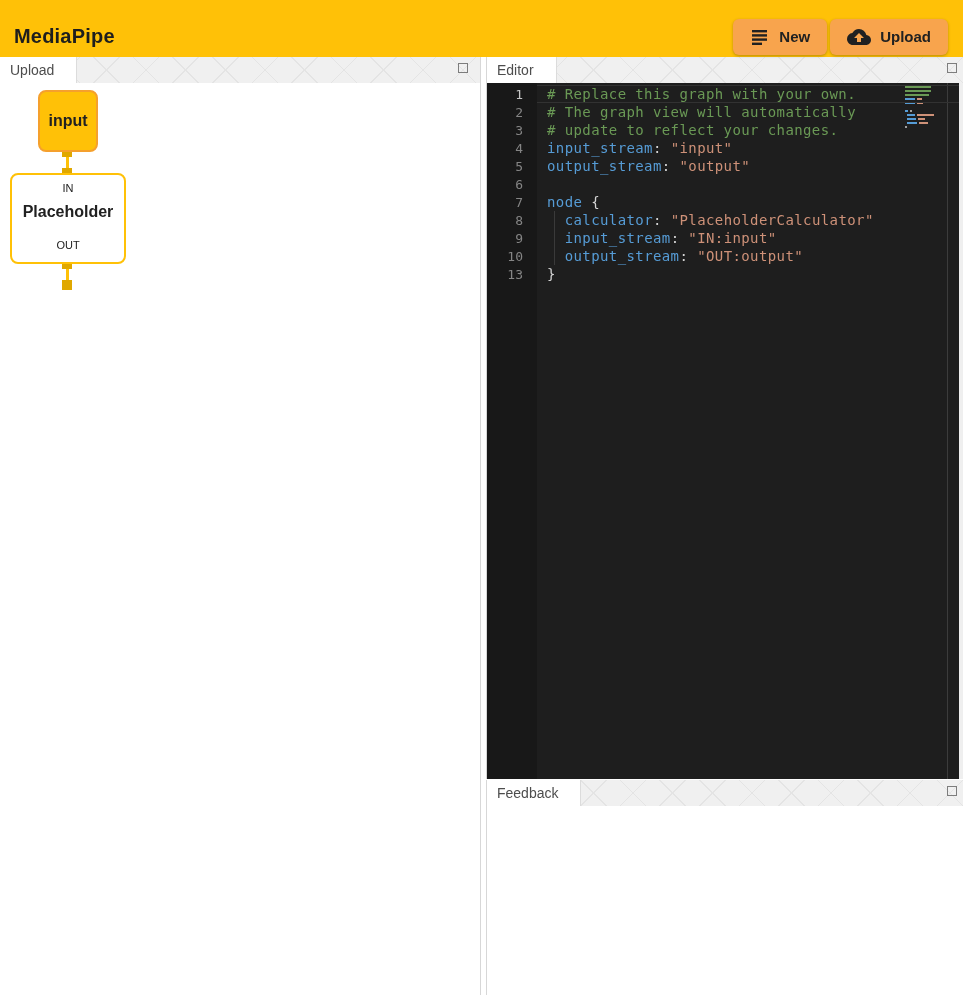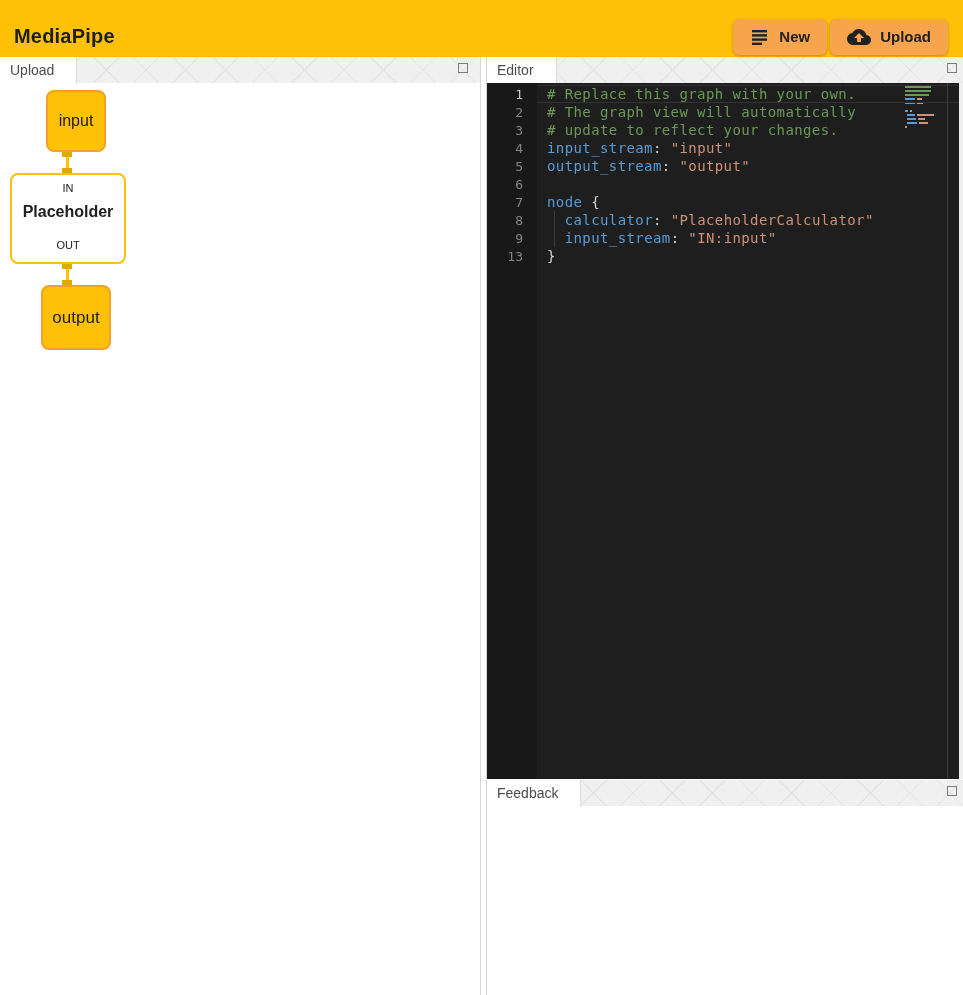--- a/index.html
+++ b/index.html
@@ -54,22 +54,21 @@
 
   
   .graph-canvas { position: relative; width: 100%; height: calc(100% - 26px); background: #fff; }
   .gnode {
     position: absolute; border-radius: 8px; color: #212121;
     display: flex; align-items: center; justify-content: center; cursor: pointer;
   }
   .gnode.filled {
     background: var(--node_fill, #FFC107);
     border: 2px solid var(--node_border, #F5A02D);
-    font-weight: 400;
-    margin-left: 8px;
+    font-weight: 700;
   }
   .node-input  { left: 38px; top: 7px;   width: 60px; height: 62px; font-size: 16px; }
   .node-output { left: 33px; top: 202px; width: 70px; height: 65px; font-size: 17px; }
   .node-calc {
     left: 10px; top: 90px; width: 116px; height: 91px;
     background: #fff; border: 2px solid var(--placeholder_border, #FFC107);
   }
   .node-calc .inlbl  { position: absolute; top: 7px;  left: 0; right: 0; text-align: center; font-size: 11px; }
   .node-calc .title  { position: absolute; top: 28px; left: 0; right: 0; text-align: center; font-size: 16px; font-weight: 600; }
   .node-calc .outlbl { position: absolute; bottom: 11px; left: 0; right: 0; text-align: center; font-size: 11px; }
@@ -160,23 +159,20 @@
     <div class="gnode filled node-input">
       <span>input</span>
     </div>
 
     <div class="gnode node-calc">
       <span class="inlbl">IN</span>
       <span class="title">Placeholder</span>
       <span class="outlbl">OUT</span>
     </div>
 
-    <div class="gnode filled node-output">
-      <span>output</span>
-    </div>
   </div>
 </div>
 
 <div class="panel panel-editor">
   <div class="tabstrip">
     <div class="tab">
       <span>Editor</span>
     </div>
     <div class="max-icon"></div>
   </div>
@@ -216,20 +212,25 @@
           <span class="num">8</span>
           <span class="code"><span class="tok-plain">  </span><span class="tok-key">calculator</span><span class="tok-punct">:</span><span class="tok-plain"> </span><span class="tok-string">"PlaceholderCalculator"</span></span>
           <i class="guide"></i>
         </div>
         <div class="row">
           <span class="num">9</span>
           <span class="code"><span class="tok-plain">  </span><span class="tok-key">input_stream</span><span class="tok-punct">:</span><span class="tok-plain"> </span><span class="tok-string">"IN:input"</span></span>
           <i class="guide"></i>
         </div>
         <div class="row">
+          <span class="num">10</span>
+          <span class="code"><span class="tok-plain">  </span><span class="tok-key">output_stream</span><span class="tok-punct">:</span><span class="tok-plain"> </span><span class="tok-string">"OUT:output"</span></span>
+          <i class="guide"></i>
+        </div>
+        <div class="row">
           <span class="num">13</span>
           <span class="code"><span class="tok-punct">}</span></span>
         </div>
       </div>
     <div class="ruler-strip"></div>
     <div class="minimap" id="minimap">
         <div class="mm-row" style="padding-left: 0px;">
           <span class="mm-seg" style="background: rgb(106, 153, 85); width: 26px;"></span>
         </div>
         <div class="mm-row" style="padding-left: 0px;">

